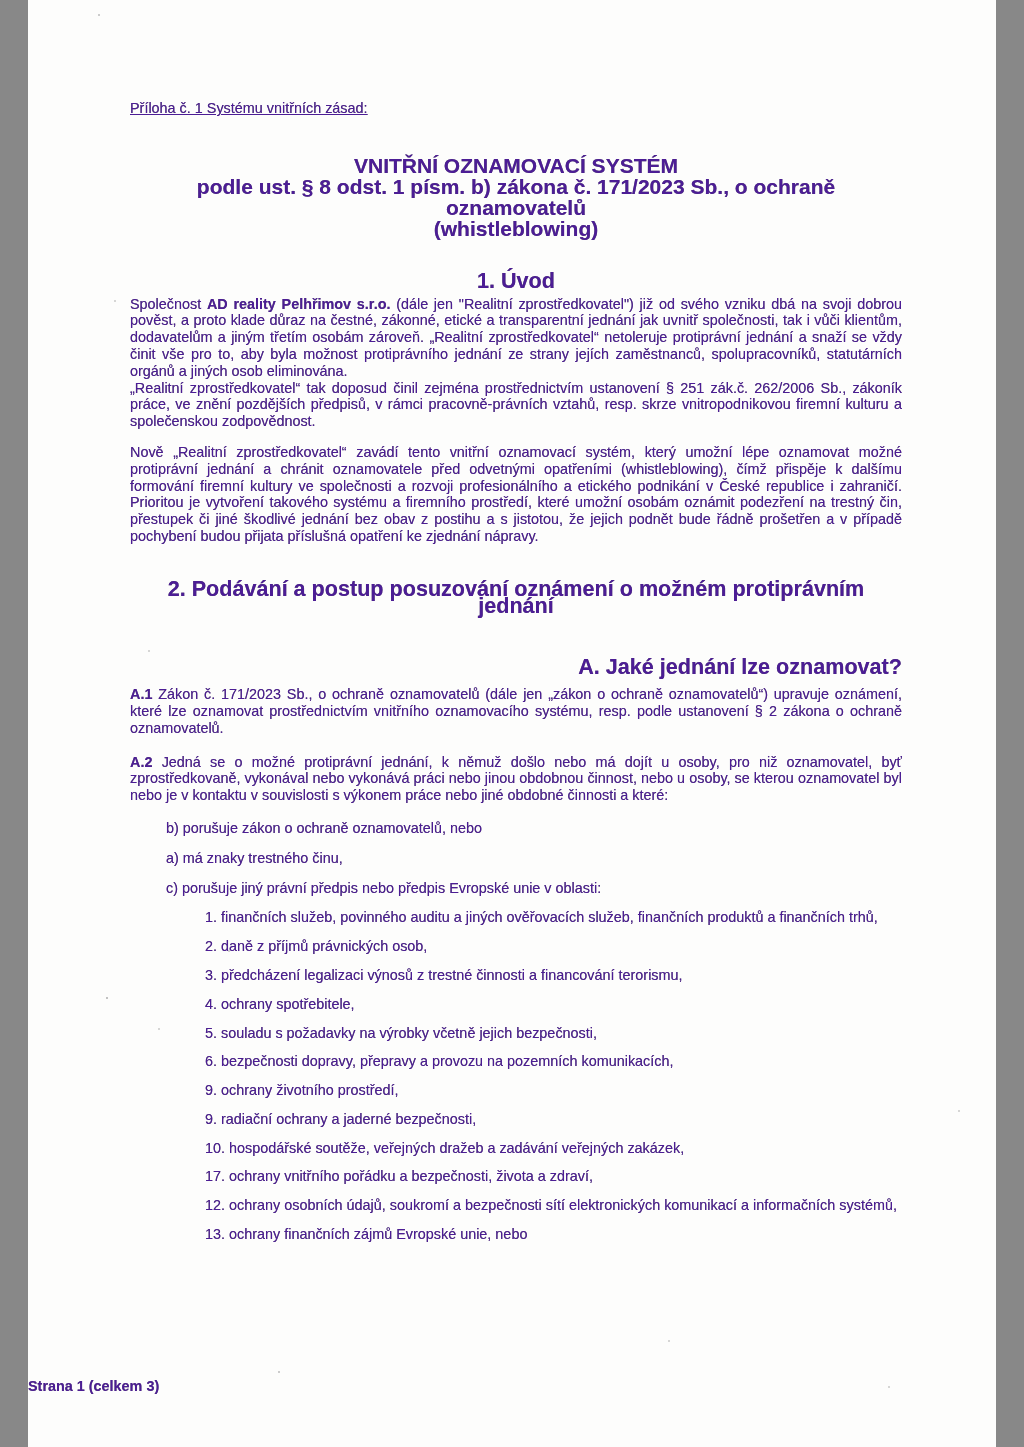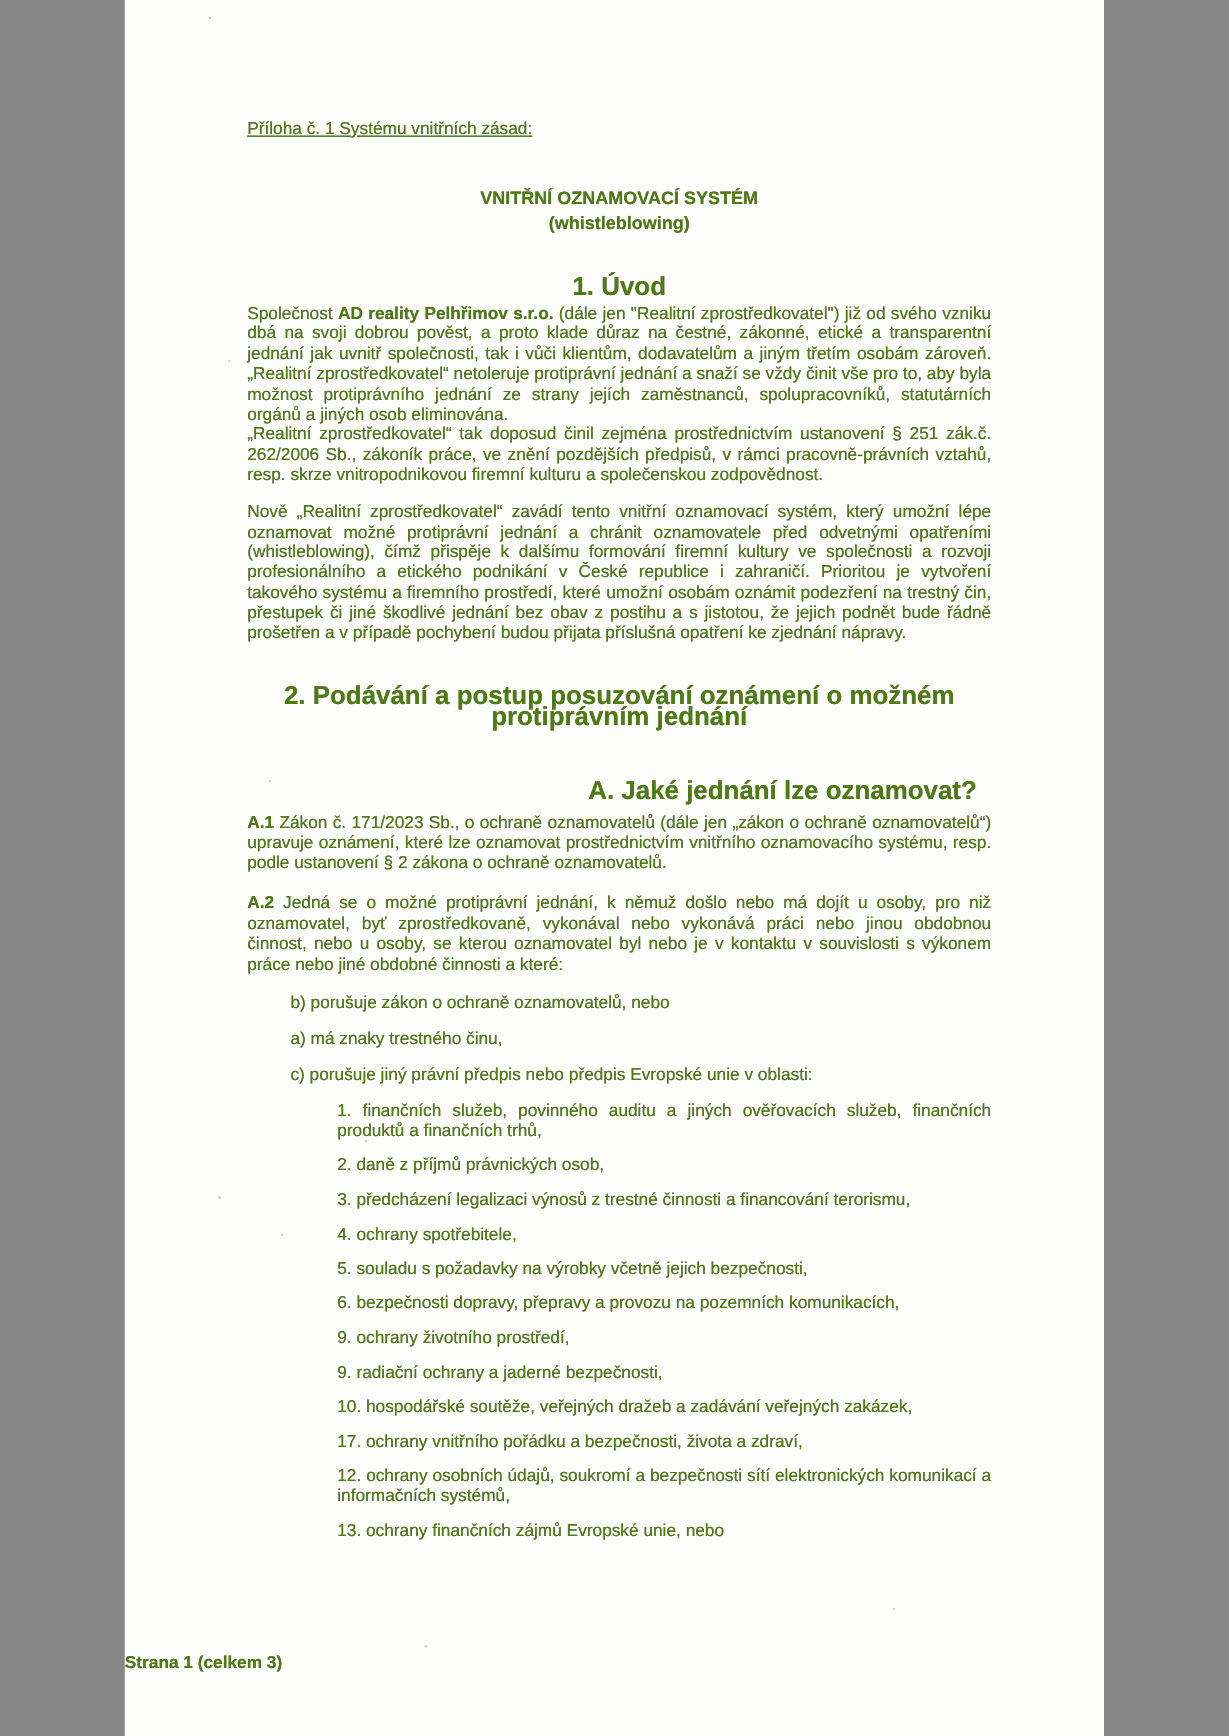--- a/index.html
+++ b/index.html
@@ -1,45 +1,45 @@
 <!DOCTYPE html>
 <html lang="cs"><head>
 <meta charset="utf-8">
 <style>
   html, body { margin: 0; padding: 0; background: #888; }
   .page {
     position: relative;
-    width: 816px;
+    width: 968px;
     height: 1447px;
     margin: 0 auto;
     background: #fdfdfc;
     box-sizing: border-box;
     padding: 100px 94px 0 102px;
     font-family: "Liberation Sans", sans-serif;
     font-size: 14.4px;
     line-height: 16.8px;
-    color: #4d7c0f;
+    color: #4c1d95;
     text-shadow: 0 0 0.5px rgba(0,0,0,0.55);
     overflow: hidden;
   }
   .appendix {
     margin: 0 0 38px 0;
     text-decoration: underline;
   }
   .title-block {
     text-align: center;
     font-weight: 700;
-    font-size: 15px;
+    font-size: 21px;
     line-height: 21px;
     margin: 0 0 34px 0;
   }
   .center-h {
     text-align: center;
     font-weight: 700;
-    margin: 12px;
+    margin: 0;
   }
   #h-uvod { margin-bottom: 6px; }
   #h-section2 { margin-bottom: 45px; }
   #h-sectionA { margin-bottom: 10px; text-align: right; }
   p.body {
     margin: 0;
     text-align: justify;
   }
   #para2 { margin-bottom: 14px; }
   #para3 { margin-bottom: 36px; }
@@ -86,20 +86,21 @@
 </style>
 </head>
 <body>
 
 <div class="page">
 
   <div class="appendix">Příloha č. 1 Systému vnitřních zásad:</div>
 
   <div class="title-block">
     <div>VNITŘNÍ OZNAMOVACÍ SYSTÉM</div>
+    <div>podle ust. § 8 odst. 1 písm. b) zákona č. 171/2023 Sb., o ochraně oznamovatelů</div>
     <div>(whistleblowing)</div>
   </div>
 
   <h2 class="center-h" id="h-uvod">1. Úvod</h2>
 
   <p class="body" id="para1"><span>Společnost </span><strong>AD reality Pelhřimov s.r.o.</strong><span> (dále jen "Realitní zprostředkovatel") již od svého vzniku dbá na svoji dobrou pověst, a proto klade důraz na čestné, zákonné, etické a transparentní jednání jak uvnitř společnosti, tak i vůči klientům, dodavatelům a jiným třetím osobám zároveň. „Realitní zprostředkovatel“ netoleruje protiprávní jednání a snaží se vždy činit vše pro to, aby byla možnost protiprávního jednání ze strany jejích zaměstnanců, spolupracovníků, statutárních orgánů a jiných osob eliminována.</span></p>
 
   <p class="body" id="para2">„Realitní zprostředkovatel“ tak doposud činil zejména prostřednictvím ustanovení § 251 zák.č. 262/2006 Sb., zákoník práce, ve znění pozdějších předpisů, v rámci pracovně-právních vztahů, resp. skrze vnitropodnikovou firemní kulturu a společenskou zodpovědnost.</p>
 
   <p class="body" id="para3">Nově „Realitní zprostředkovatel“ zavádí tento vnitřní oznamovací systém, který umožní lépe oznamovat možné protiprávní jednání a chránit oznamovatele před odvetnými opatřeními (whistleblowing), čímž přispěje k dalšímu formování firemní kultury ve společnosti a rozvoji profesionálního a etického podnikání v České republice i zahraničí. Prioritou je vytvoření takového systému a firemního prostředí, které umožní osobám oznámit podezření na trestný čin, přestupek či jiné škodlivé jednání bez obav z postihu a s jistotou, že jejich podnět bude řádně prošetřen a v případě pochybení budou přijata příslušná opatření ke zjednání nápravy.</p>

